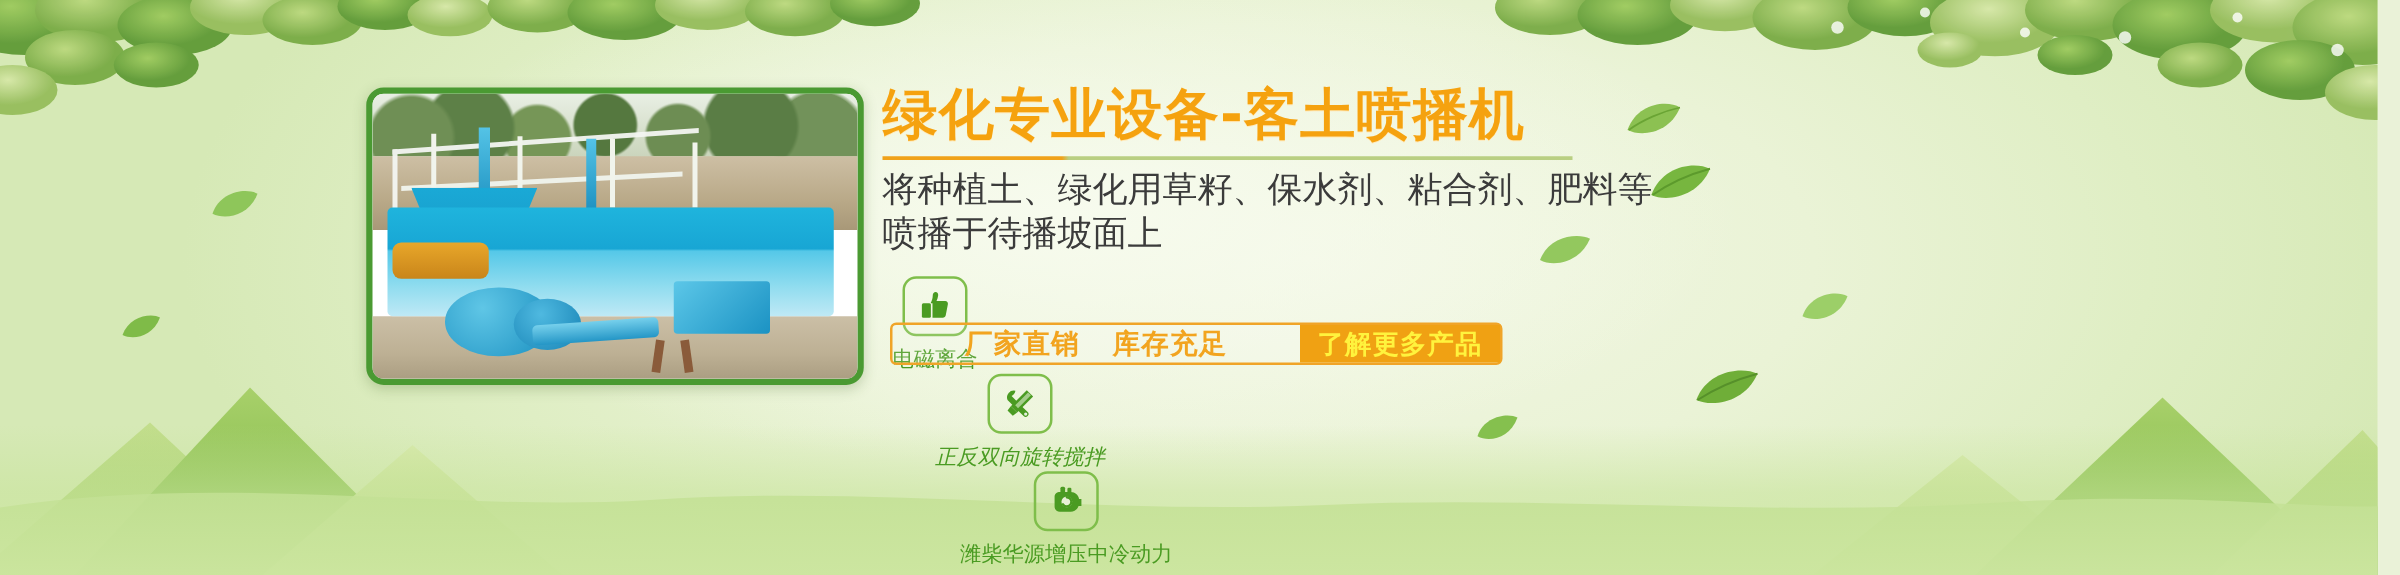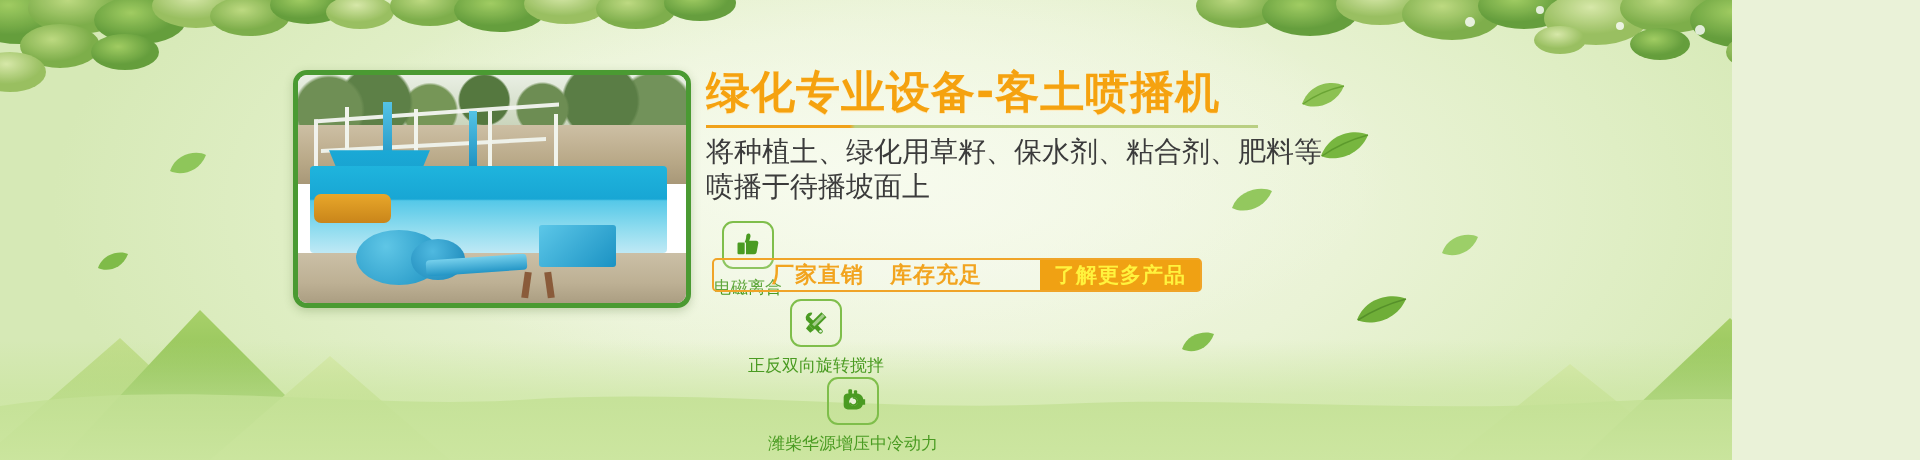--- a/index.html
+++ b/index.html
@@ -1,21 +1,21 @@
 <!DOCTYPE html>
 <html><head>
 <meta charset="utf-8">
 <style>
   html,body{margin:0;padding:0;}
   body{
     width:1920px;height:460px;overflow:hidden;
     font-family:"DejaVu Sans","Liberation Sans",sans-serif;
     background:#eaf2d8;
   }
-  .banner{position:relative;width:1732px;height:460px;overflow:hidden;
+  .banner{position:relative;width:1902px;height:460px;overflow:hidden;
     background:
       radial-gradient(ellipse 900px 420px at 55% 45%, #f2f7e4 0%, #eaf3d6 45%, #dfeec4 75%, #d6e9b6 100%);
   }
 
   
   .glow{position:absolute;left:300px;top:-40px;width:1100px;height:420px;
     background:radial-gradient(ellipse at center,#f7fbee 0%,rgba(247,251,238,0) 70%);
     pointer-events:none;}
 
   
@@ -84,21 +84,21 @@
     text-shadow:0 1px 0 #ffe9b8;
   }
   .rule{height:3px;width:552px;margin:9px 0 6px 0;
     background:linear-gradient(to right,#f0a21a 0%,#f0a21a 26%,#b9cf82 27%,#b9cf82 100%);}
   .sub{font-size:28px;color:#3b3b3b;line-height:1.28;margin:0;white-space:nowrap;}
 
   
   .features{display:flex;align-items:flex-start;margin-top:16px;flex-direction:column;}
   .feature{display:flex;flex-direction:column;align-items:center;}
   .f1{margin-left:8px;}
-  .f2{margin-left:42px;}
+  .f2{margin-left:42px;font-style:italic;}
   .f3{margin-left:62px;}
   .icon-box{width:48px;height:44px;border:2px solid #7fbe4b;border-radius:11px;
     display:flex;align-items:center;justify-content:center;background:transparent;}
   .f-label{margin-top:7px;font-size:17px;color:#4a9b22;white-space:nowrap;}
 
   
   .cta-bar{position:absolute;left:712px;top:258px;height:34px;width:490px;
     border:2px solid #f0a428;border-radius:5px;display:flex;align-items:stretch;
     background:rgba(255,255,255,.12);box-sizing:border-box;}
   .cta-left{flex:1;display:flex;align-items:center;justify-content:center;gap:26px;

